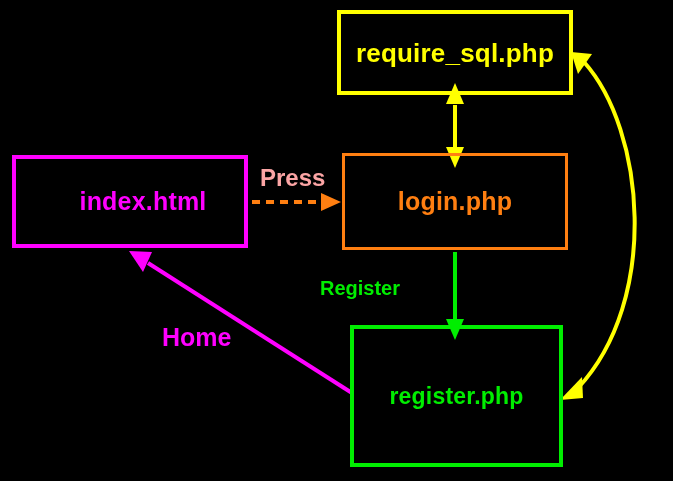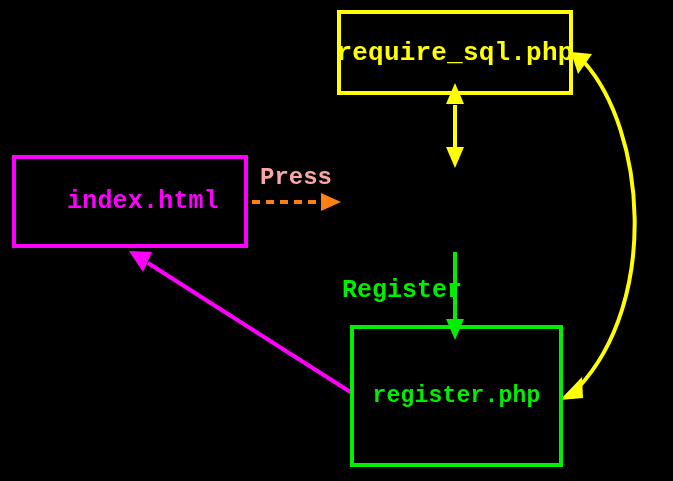--- a/index.html
+++ b/index.html
@@ -6,21 +6,21 @@
     margin: 0;
     padding: 0;
     background: #000000;
   }
   #canvas {
     position: relative;
     width: 673px;
     height: 481px;
     background: #000000;
     overflow: hidden;
-    font-family: Liberation Mono, monospace;
+    font-family: Liberation Sans, sans-serif;
   }
   .node {
     position: absolute;
     box-sizing: border-box;
     border-style: solid;
     display: flex;
     align-items: center;
     justify-content: center;
     font-weight: bold;
     letter-spacing: 0.2px;
@@ -64,21 +64,21 @@
   }
   #node-register-php {
     left: 350px; top: 325px; width: 213px; height: 142px;
     border-width: 4px; border-color: #00ee00; color: #00ee00;
     font-size: 23px;
   }
 
   
   #label-login   { left: 368px; top: 105px; color: #ffff00; font-size: 25px; }
   #label-press   { left: 260px; top: 166px; color: #fca5a5; font-size: 24px; }
-  #label-register{ left: 342px; top: 278px; color: #00ee00; font-size: 25px; }
+  #label-register{ left: 320px; top: 278px; color: #00ee00; font-size: 20px; }
   #label-home    { left: 162px; top: 325px; color: #ff00ff; font-size: 25px; }
 </style>
 </head>
 <body>
 
 <div id="canvas">
 
   <svg class="edges" viewBox="0 0 673 481" xmlns="http://www.w3.org/2000/svg">
 
     <g>
@@ -111,24 +111,28 @@
   </svg>
 
   <div class="node" id="node-require-sql">
     <span class="node-label">require_sql.php</span>
   </div>
 
   <div class="node" id="node-index-html">
     <span class="node-label">index.html</span>
   </div>
 
+  <div class="node" id="node-login-php">
+    <span class="node-label">login.php</span>
+  </div>
 
   <div class="node" id="node-register-php">
     <span class="node-label">register.php</span>
   </div>
 
 
   <span class="edge-label" id="label-press">Press</span>
 
   <span class="edge-label" id="label-register">Register</span>
 
+  <span class="edge-label" id="label-home">Home</span>
 
 </div>
 
 </body></html>

